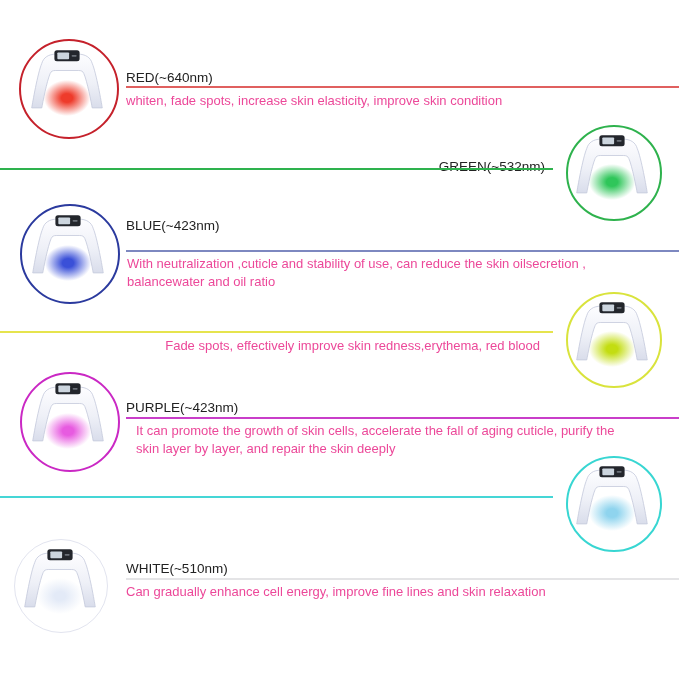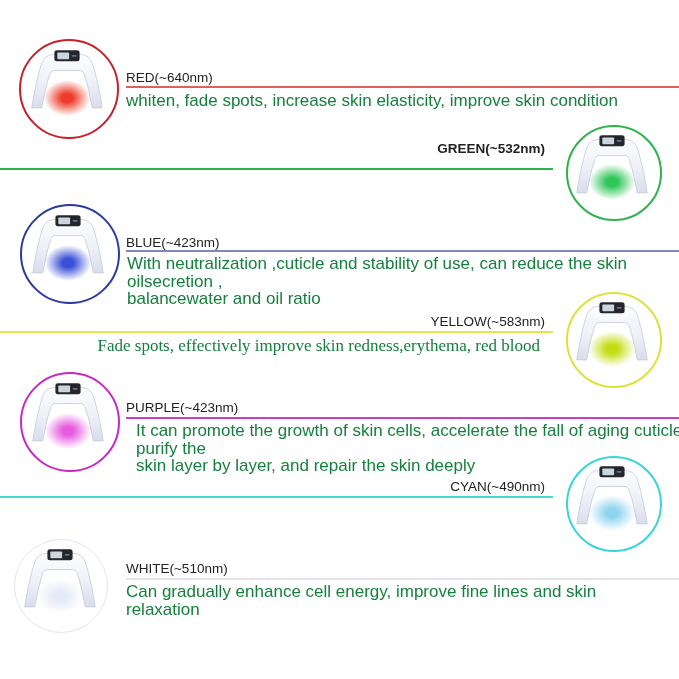--- a/index.html
+++ b/index.html
@@ -7,51 +7,51 @@
     position:relative;width:679px;height:679px;background:#fff;overflow:hidden;
     font-family:"Liberation Sans", sans-serif;color:#2d2d2d;
   }
   .sec{position:absolute;inset:0;pointer-events:none;}
   .circle{position:absolute;border-radius:50%;border:2px solid var(--accent);background:#fff;}
   .glow{position:absolute;border-radius:50%;
         background:radial-gradient(ellipse closest-side, var(--glow) 0%, var(--glow) 18%, rgba(255,255,255,0) 75%);}
   .device{position:absolute;}
   .title{position:absolute;font-size:13.5px;line-height:16px;color:#222;white-space:nowrap;}
   .rule{position:absolute;height:2px;background:var(--line);}
-  .desc{position:absolute;font-size:17px;line-height:17.5px;color:#15803d;}
+  .desc{position:absolute;font-size:13px;line-height:17.5px;color:#ec4899;}
   .t-right{text-align:right;}
 
   
   .sec-red   .circle{left:19px;top:39px;width:96px;height:96px;}
   .sec-red   .glow{left:36px;top:74px;width:62px;height:48px;}
   .sec-red   .device{left:25px;top:48px;}
   .sec-red   .title{left:126px;top:70px;}
   .sec-red   .rule{left:126px;top:86px;width:553px;}
   .sec-red   .desc{left:126px;top:92px;width:548px;}
 
   .sec-green .circle{left:566px;top:125px;width:92px;height:92px;}
   .sec-green .glow{left:581px;top:158px;width:62px;height:48px;}
   .sec-green .device{left:570px;top:133px;}
-  .sec-green .title{left:0;top:141px;width:545px;font-weight:bold;}
+  .sec-green .title{left:0;top:159px;width:545px;}
   .sec-green .rule{left:0;top:168px;width:553px;}
   .sec-green .desc{left:12px;top:173px;width:560px;}
 
   .sec-blue  .circle{left:20px;top:204px;width:96px;height:96px;}
   .sec-blue  .glow{left:37px;top:239px;width:62px;height:48px;}
   .sec-blue  .device{left:26px;top:213px;}
-  .sec-blue  .title{left:126px;top:235px;}
+  .sec-blue  .title{left:126px;top:218px;}
   .sec-blue  .rule{left:126px;top:250px;width:553px;}
   .sec-blue  .desc{left:127px;top:255px;width:553px;}
 
   .sec-yellow .circle{left:566px;top:292px;width:92px;height:92px;}
   .sec-yellow .glow{left:581px;top:325px;width:62px;height:48px;}
   .sec-yellow .device{left:570px;top:300px;}
   .sec-yellow .title{left:0;top:314px;width:545px;}
   .sec-yellow .rule{left:0;top:331px;width:553px;}
-  .sec-yellow .desc{left:0;top:337px;width:540px;font-family:Liberation Serif, serif;}
+  .sec-yellow .desc{left:0;top:337px;width:540px;}
 
   .sec-purple .circle{left:20px;top:372px;width:96px;height:96px;}
   .sec-purple .glow{left:37px;top:407px;width:62px;height:48px;}
   .sec-purple .device{left:26px;top:381px;}
   .sec-purple .title{left:126px;top:400px;}
   .sec-purple .rule{left:126px;top:417px;width:553px;}
   .sec-purple .desc{left:136px;top:422px;width:553px;}
 
   .sec-cyan  .circle{left:566px;top:456px;width:92px;height:92px;}
   .sec-cyan  .glow{left:581px;top:489px;width:62px;height:48px;}
@@ -124,21 +124,20 @@
       <div>balancewater and oil ratio</div>
     </div>
   </section>
 
   <section class="sec sec-yellow" style="--accent: #d9e33c; --line: #e6e44e; --glow: #c3dd12;">
     <div class="circle"></div>
     <div class="glow"></div>
     <svg class="device" width="84" height="66" viewBox="0 0 100 78">
         <use href="#deviceShape"></use>
       </svg>
-    <div class="title t-right">YELLOW(~583nm)</div>
     <div class="rule"></div>
     <div class="desc t-right">
       <div>Fade spots, effectively improve skin redness,erythema, red blood</div>
     </div>
   </section>
 
   <section class="sec sec-purple" style="--accent: #ca28c4; --line: #c93ec9; --glow: #e75be0;">
     <div class="circle"></div>
     <div class="glow"></div>
     <svg class="device" width="84" height="66" viewBox="0 0 100 78">
@@ -151,21 +150,20 @@
       <div>skin layer by layer, and repair the skin deeply</div>
     </div>
   </section>
 
   <section class="sec sec-cyan" style="--accent: #38d6d2; --line: #45d6d6; --glow: #8fd4ee;">
     <div class="circle"></div>
     <div class="glow"></div>
     <svg class="device" width="84" height="66" viewBox="0 0 100 78">
         <use href="#deviceShape"></use>
       </svg>
-    <div class="title t-right">CYAN(~490nm)</div>
     <div class="rule"></div>
   </section>
 
   <section class="sec sec-white" style="--accent: #e2e4ef; --line: #e4e4e6; --glow: #e3eaf7;">
     <div class="circle"></div>
     <div class="glow"></div>
     <svg class="device" width="84" height="66" viewBox="0 0 100 78">
         <use href="#deviceShape"></use>
       </svg>
     <div class="title">WHITE(~510nm)</div>

